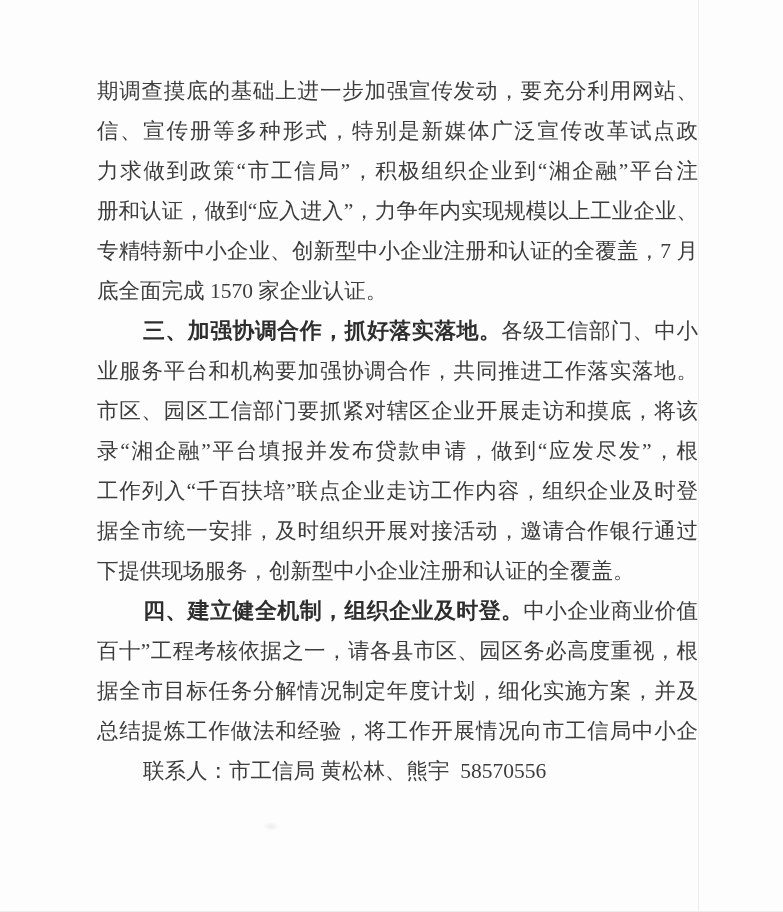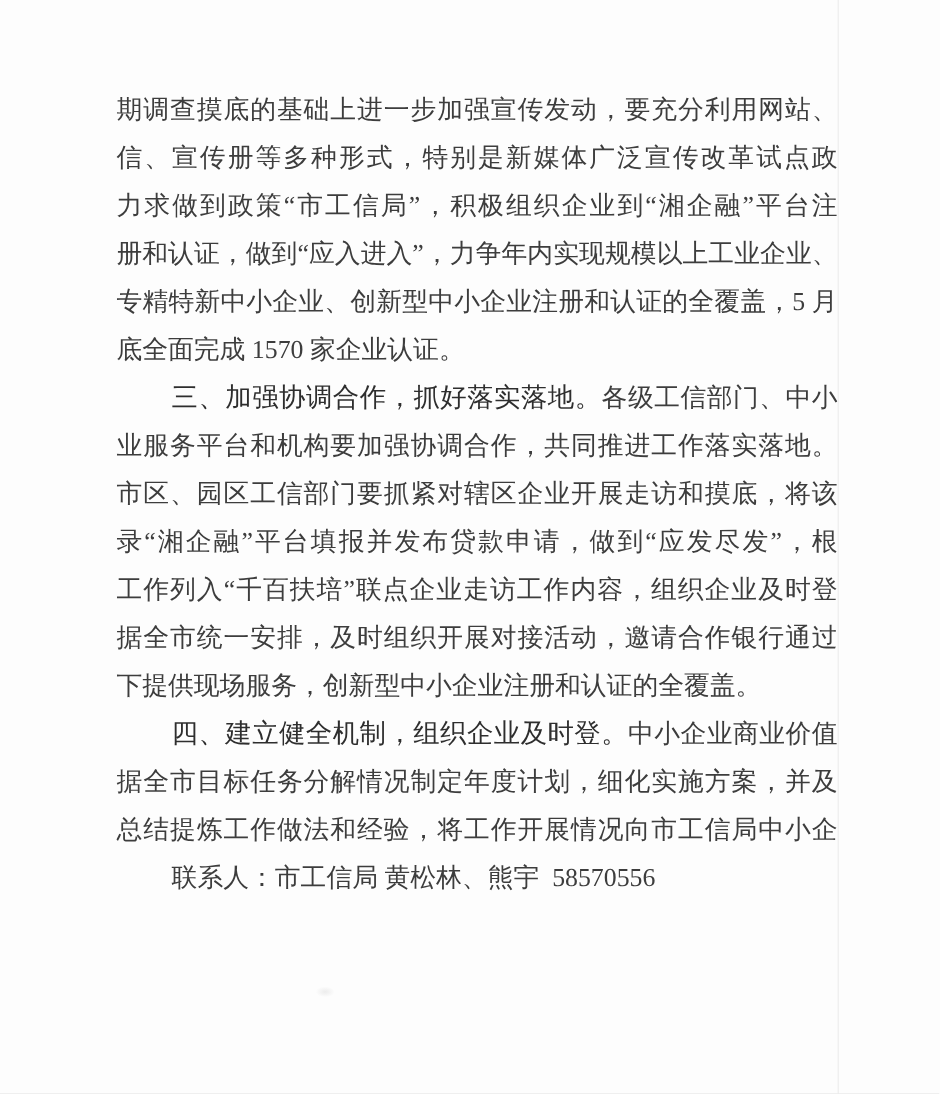--- a/index.html
+++ b/index.html
@@ -33,21 +33,21 @@
     text-align: justify;
     text-align-last: justify;
     text-justify: inter-character;
   }
   .line.indent {
     padding-left: 46px;
   }
   .seg { font-weight: normal; }
   .seg.bold {
     font-family: "Liberation Sans", "DejaVu Sans", sans-serif;
-    font-weight: 400;
+    font-weight: 700;
     font-size: 22px;
     color: #2e2e2e;
   }
   .scan-line-v {
     position: absolute;
     left: 698px;
     top: 0;
     width: 1px;
     height: 100%;
     background: #ededed;
@@ -72,30 +72,31 @@
 </style>
 </head>
 <body>
 
 <div class="page">
   <div class="text-block">
       <div class="line fill"><span class="seg">期调查摸底的基础上进一步加强宣传发动，要充分利用网站、微</span></div>
       <div class="line fill"><span class="seg">信、宣传册等多种形式，特别是新媒体广泛宣传改革试点政策，</span></div>
       <div class="line fill"><span class="seg">力求做到政策“市工信局”，积极组织企业到“湘企融”平台注</span></div>
       <div class="line fill"><span class="seg">册和认证，做到“应入进入”，力争年内实现规模以上工业企业、</span></div>
-      <div class="line fill"><span class="seg">专精特新中小企业、创新型中小企业注册和认证的全覆盖，5 月</span></div>
+      <div class="line fill"><span class="seg">专精特新中小企业、创新型中小企业注册和认证的全覆盖，7 月</span></div>
       <div class="line"><span class="seg">底全面完成 1570 家企业认证。</span></div>
       <div class="line fill indent"><span class="seg bold">三、加强协调合作，抓好落实落地。</span><span class="seg">各级工信部门、中小企</span></div>
       <div class="line fill"><span class="seg">业服务平台和机构要加强协调合作，共同推进工作落实落地。县</span></div>
       <div class="line fill"><span class="seg">市区、园区工信部门要抓紧对辖区企业开展走访和摸底，将该项</span></div>
       <div class="line fill"><span class="seg">录“湘企融”平台填报并发布贷款申请，做到“应发尽发”，根</span></div>
       <div class="line fill"><span class="seg">工作列入“千百扶培”联点企业走访工作内容，组织企业及时登</span></div>
       <div class="line fill"><span class="seg">据全市统一安排，及时组织开展对接活动，邀请合作银行通过线</span></div>
       <div class="line"><span class="seg">下提供现场服务，创新型中小企业注册和认证的全覆盖。</span></div>
       <div class="line fill indent"><span class="seg bold">四、建立健全机制，组织企业及时登。</span><span class="seg">中小企业商业价值信用</span></div>
+      <div class="line fill"><span class="seg">百十”工程考核依据之一，请各县市区、园区务必高度重视，根</span></div>
       <div class="line fill"><span class="seg">据全市目标任务分解情况制定年度计划，细化实施方案，并及时</span></div>
       <div class="line fill"><span class="seg">总结提炼工作做法和经验，将工作开展情况向市工信局中小企业</span></div>
       <div class="line indent"><span class="seg">联系人：市工信局 黄松林、熊宇  58570556</span></div>
     </div>
   <div class="scan-line-v"></div>
   <div class="scan-smudge"></div>
   <div class="scan-edge-bottom"></div>
 </div>
 
 </body></html>

